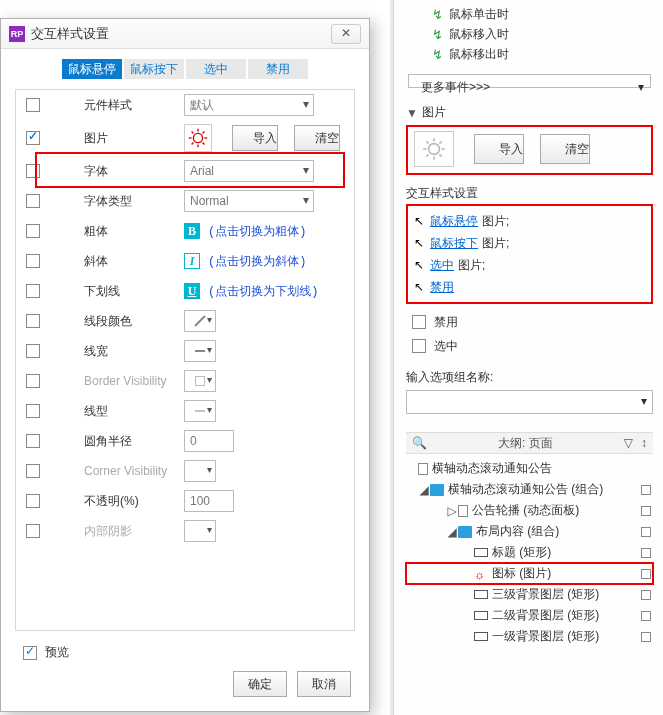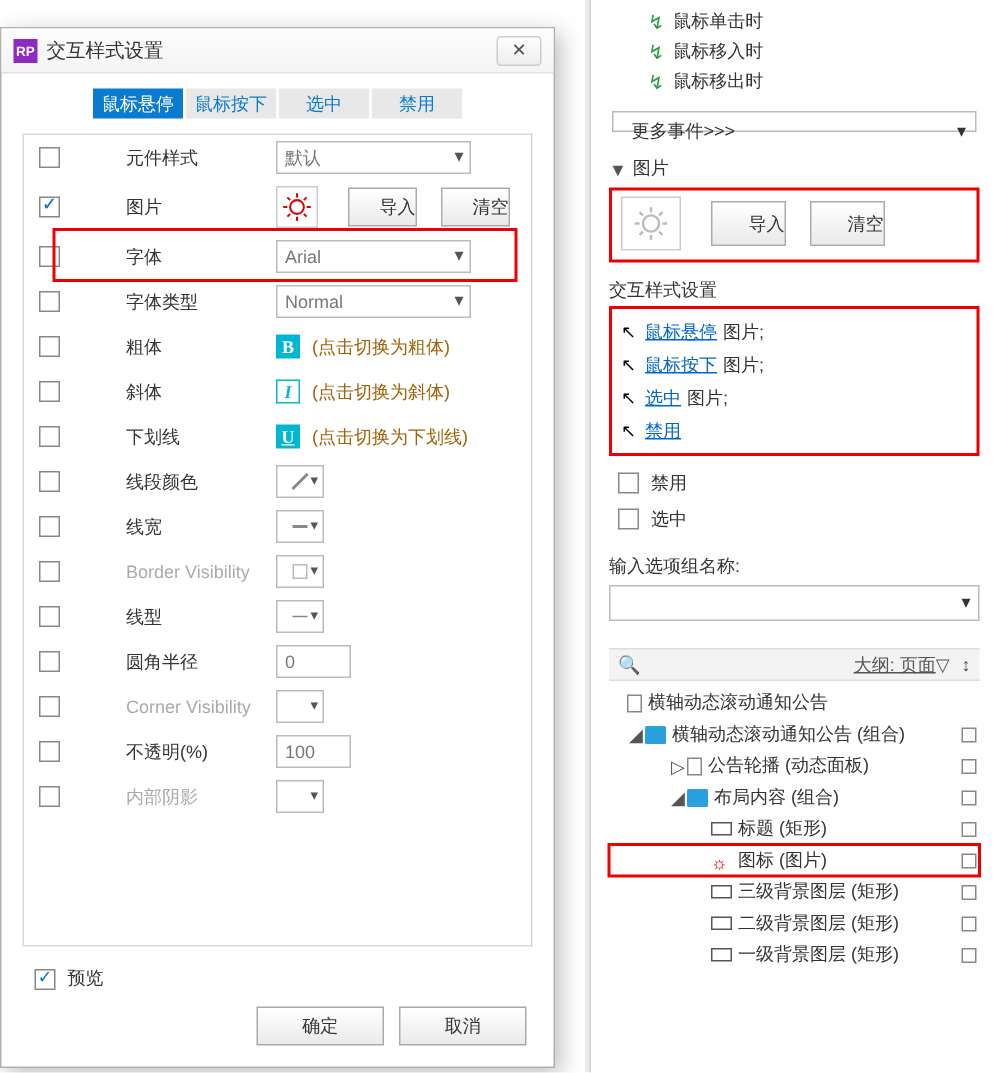--- a/index.html
+++ b/index.html
@@ -21,37 +21,37 @@
 .scroll-area::-webkit-scrollbar-thumb { background: #c8c8c8; border: 1px solid #aaa; border-radius: 2px; }
 
 .row { display: flex; align-items: center; height: 30px; padding-left: 10px; }
 .row .cb { width: 14px; height: 14px; border: 1px solid #888; margin-right: 8px; background: #fff; display: inline-block; position: relative; }
 .row .cb.checked::after { content: "✓"; position: absolute; top: -3px; left: 1px; font-size: 12px; color: #0b7bd0; }
 .row label { width: 100px; color: #333; margin-left: 36px; }
 .row label.dim { color: #aaa; }
 .row .ctl { width: 130px; height: 22px; border: 1px solid #bbb; background: #fff; padding: 0 5px; color: #777; font-size: 12px; display: flex; align-items: center; position: relative; }
 .row .ctl.combo::after { content: "▾"; position: absolute; right: 4px; top: 2px; color: #555; }
 .row .ctl.small { width: 50px; }
-.row .hint { margin-left: 8px; color: #a16207; }
+.row .hint { margin-left: 8px; color: #1d4ed8; font-family: Liberation Mono, monospace; }
 .row .swatch { width: 32px; height: 22px; border: 1px solid #bbb; display: inline-flex; align-items: center; justify-content: center; position: relative; background: #fff; }
 .row .swatch::after { content: "▾"; position: absolute; right: 3px; top: 3px; font-size: 10px; color: #555; }
 .glyph { width: 16px; height: 16px; display: inline-flex; align-items: center; justify-content: center; font-weight: bold; font-family: "Times New Roman", serif; }
 .g-b { background: #00b7d3; color: #fff; }
 .g-i { border: 1px solid #00b7d3; color: #00b7d3; font-style: italic; }
 .g-u { background: #00b7d3; color: #fff; text-decoration: underline; }
 .g-a { color: #bbb; text-decoration: underline; }
 
 .row.image-row { height: 36px; }
 .red-box-1 { position: absolute; border: 2px solid #e00; left: 34px; top: 133px; width: 310px; height: 36px; pointer-events: none; }
 .bulb { width: 28px; height: 28px; border: 1px solid #ccc; display: inline-flex; align-items: center; justify-content: center; margin-right: 4px; color: #d00; }
 .mini-btn { height: 26px; width: 46px; border: 1px solid #aaa; background: linear-gradient(#fff,#eaeaea); text-align: right; line-height: 24px; margin-left: 16px; cursor: pointer; }
 
 .preview-row { position: absolute; left: 22px; bottom: 50px; display: flex; align-items: center; }
 .dlg-buttons { position: absolute; right: 18px; bottom: 14px; display: flex; gap: 10px; }
-.dlg-btn { width: 85px; height: 26px; border: 1px solid #aaa; background: linear-gradient(#fff,#eaeaea); text-align: center; line-height: 24px; cursor: pointer; }
+.dlg-btn { width: 54px; height: 26px; border: 1px solid #aaa; background: linear-gradient(#fff,#eaeaea); text-align: center; line-height: 24px; cursor: pointer; }
 
 .right-pane { position: absolute; left: 390px; top: 0; width: 273px; height: 715px; background: #fefefe; }
 .rp-sep { position: absolute; left: 0; top: 0; width: 4px; height: 100%; background: #eaeaea; border-right: 1px solid #d4d4d4; }
 .rp-body { margin-left: 6px; padding: 4px 10px 0 10px; }
 .evt { display: flex; align-items: center; height: 20px; padding-left: 26px; }
 .evt .arrow { color: #2d9c46; margin-right: 6px; font-size: 13px; }
 .more-evt { margin: 10px 2px 0; height: 14px; border: 1px solid #bbb; background: #fff; padding: 0 12px; line-height: 24px; position: relative; }
 .more-evt::after { content: "▾"; position: absolute; right: 6px; }
 
 .sec-head { margin-top: 16px; display: flex; align-items: center; }
@@ -70,21 +70,21 @@
 
 .plain-list { margin-top: 6px; }
 .plain-row { display: flex; align-items: center; height: 24px; padding-left: 6px; }
 .plain-row .cb { width: 14px; height: 14px; border: 1px solid #888; margin-right: 8px; }
 
 .input-label { margin-top: 11px; }
 .rp-input { margin-top: 4px; height: 24px; border: 1px solid #bbb; background: #fff; position: relative; }
 .rp-input::after { content: "▾"; position: absolute; right: 5px; top: 3px; }
 
 .outline-head { margin-top: 18px; height: 22px; background: #f3f3f3; border-top: 1px solid #ddd; border-bottom: 1px solid #ddd; display: flex; align-items: center; padding: 0 6px; color: #555; }
-.outline-head .title { flex: 1; text-align: right; text-decoration: underline; }
+.outline-head .title { flex: 1; text-align: center; }
 .tree { margin-top: 4px; }
 .tn { display: flex; align-items: center; height: 21px; }
 .tn .tw { color: #555; width: 12px; text-align: center; }
 .tn .ico { width: 14px; height: 12px; margin-right: 4px; display: inline-block; }
 .ico.folder { background: #2aa0de; border-radius: 1px; }
 .ico.page { border: 1px solid #888; background: #fff; width: 10px; }
 .ico.rect { border: 1px solid #555; width: 14px; height: 9px; background: #fff; }
 .ico.bulb2 { color: #d00; }
 .tn.sel { background: #fff; outline: 2px solid #e00; outline-offset: -1px; }
 .tn .sq { width: 10px; height: 10px; border: 1px solid #888; margin-left: auto; margin-right: 2px; }

